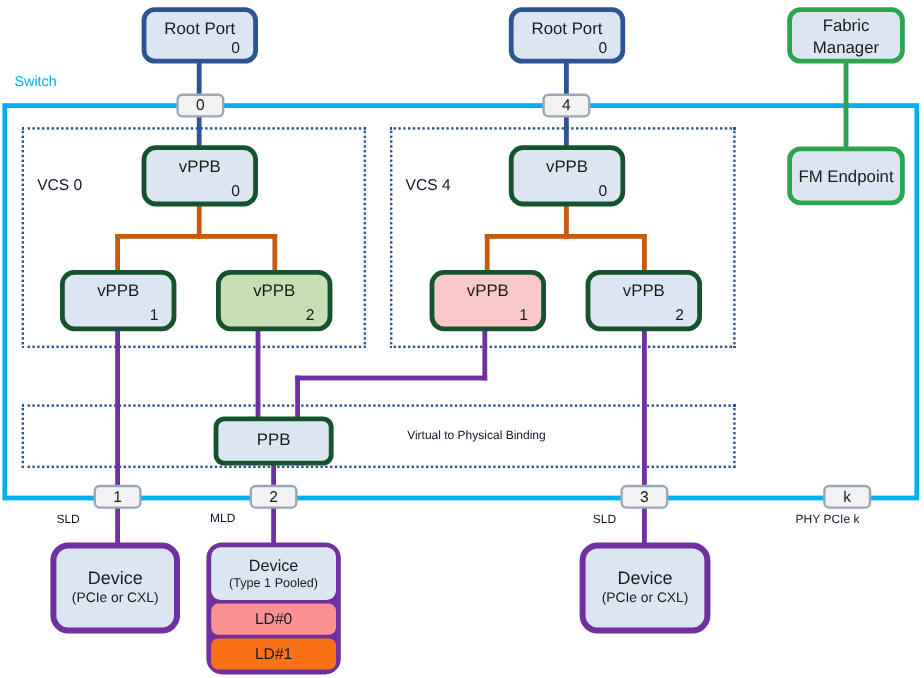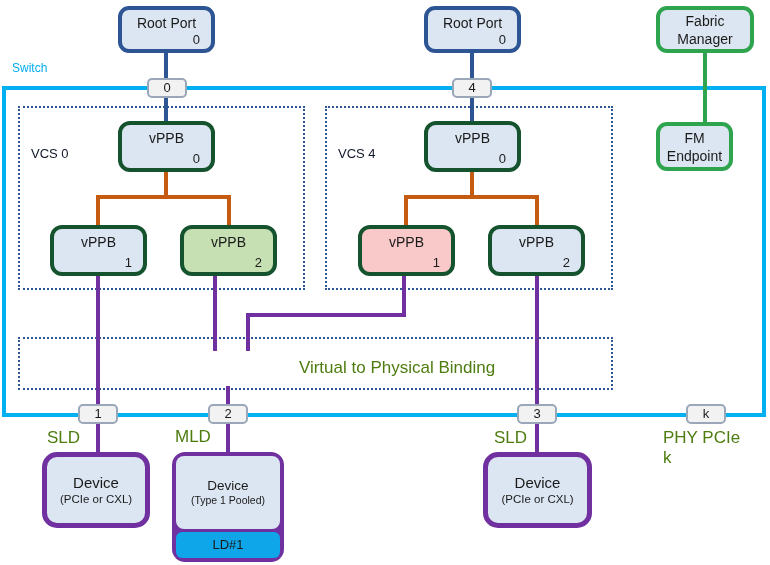--- a/index.html
+++ b/index.html
@@ -25,21 +25,21 @@
   .hline{position:absolute;height:4px;z-index:3;}
   .c-navy{background:#2e5593;}
   .c-orange{background:#c55a11;}
   .c-purple{background:#7030a0;}
   .c-green{background:#2ea44f;}
   
   .portbox{position:absolute;box-sizing:border-box;width:40px;height:20px;background:#f2f2f2;
            border:2px solid #9aa7b8;border-radius:5px;text-align:center;font-size:13px;
            line-height:16px;z-index:6;}
   
-  .lbl{position:absolute;font-size:17px;color:#4d7c0f;z-index:5;}
+  .lbl{position:absolute;font-size:10px;color:#0f172a;z-index:5;}
   
   .dev-title{font-size:15px;line-height:18px;}
   .dev-sub{font-size:11.5px;line-height:14px;}
   .devflex{display:flex;flex-direction:column;justify-content:center;}
   
   .mld{position:absolute;box-sizing:border-box;background:#7030a0;border-radius:13px;
        padding:4px;display:flex;flex-direction:column;gap:3px;z-index:4;}
   .mld-head{background:#dce6f2;border-radius:8px;flex:1;display:flex;flex-direction:column;
             justify-content:center;text-align:center;}
   .mld-title{font-size:13.5px;line-height:16px;}
@@ -93,21 +93,21 @@
     <div class="num">0</div>
   </div>
   <div class="node b-navy" style="left:424px;top:6px;width:97px;height:47px;">
     <div class="title">Root Port</div>
     <div class="num">0</div>
   </div>
 
   <div class="node b-green center-2line" style="left:656px;top:6px;width:98px;height:47px;">
     <div>Fabric Manager</div>
   </div>
-  <div class="node b-green center-2line" style="left:656px;top:122px;width:77px;height:49px;">
+  <div class="node b-green center-2line" style="left:656px;top:122px;width:98px;height:49px;">
     <div>FM Endpoint</div>
   </div>
 
   <div class="node b-orange" style="left: 118px; top: 121px; width: 97px; height: 51px; background: rgb(220, 230, 242);">
     <div class="title">vPPB</div>
     <div class="num">0</div>
   </div>
   <div class="node b-orange" style="left: 50px; top: 225px; width: 97px; height: 51px; background: rgb(220, 230, 242);">
     <div class="title">vPPB</div>
     <div class="num">1</div>
@@ -123,20 +123,23 @@
   </div>
   <div class="node b-orange" style="left: 358px; top: 225px; width: 97px; height: 51px; background: rgb(249, 201, 202);">
     <div class="title">vPPB</div>
     <div class="num">1</div>
   </div>
   <div class="node b-orange" style="left: 488px; top: 225px; width: 97px; height: 51px; background: rgb(220, 230, 242);">
     <div class="title">vPPB</div>
     <div class="num">2</div>
   </div>
 
+  <div class="node b-orange" style="left:178px;top:347px;width:100px;height:41px;border-radius:9px;">
+    <div class="title" style="margin-top:7px;">PPB</div>
+  </div>
 
   <div class="portbox" style="left:147px;top:78px;">0</div>
   <div class="portbox" style="left:452px;top:78px;">4</div>
   <div class="portbox" style="left:78px;top:404px;">1</div>
   <div class="portbox" style="left:208px;top:404px;">2</div>
   <div class="portbox" style="left:517px;top:404px;">3</div>
   <div class="portbox" style="left:686px;top:404px;">k</div>
 
   <div class="lbl" style="left:47px;top:428px;">SLD</div>
   <div class="lbl" style="left:175px;top:427px;">MLD</div>
@@ -146,21 +149,22 @@
   <div class="node b-purple devflex" style="left:42px;top:452px;width:108px;height:76px;">
     <div class="dev-title">Device</div>
     <div class="dev-sub">(PCIe or CXL)</div>
   </div>
 
   <div class="mld" style="left:172px;top:452px;width:112px;height:110px;">
     <div class="mld-head">
       <div class="mld-title">Device</div>
       <div class="mld-sub">(Type 1 Pooled)</div>
     </div>
-    <div class="mld-ld" style="background: #0ea5e9;">LD#1</div>
+    <div class="mld-ld" style="background: rgb(251, 144, 144);">LD#0</div>
+    <div class="mld-ld" style="background: #f97316;">LD#1</div>
   </div>
 
   <div class="node b-purple devflex" style="left:483px;top:452px;width:109px;height:76px;">
     <div class="dev-title">Device</div>
     <div class="dev-sub">(PCIe or CXL)</div>
   </div>
 
 </div>
 
 </body></html>

